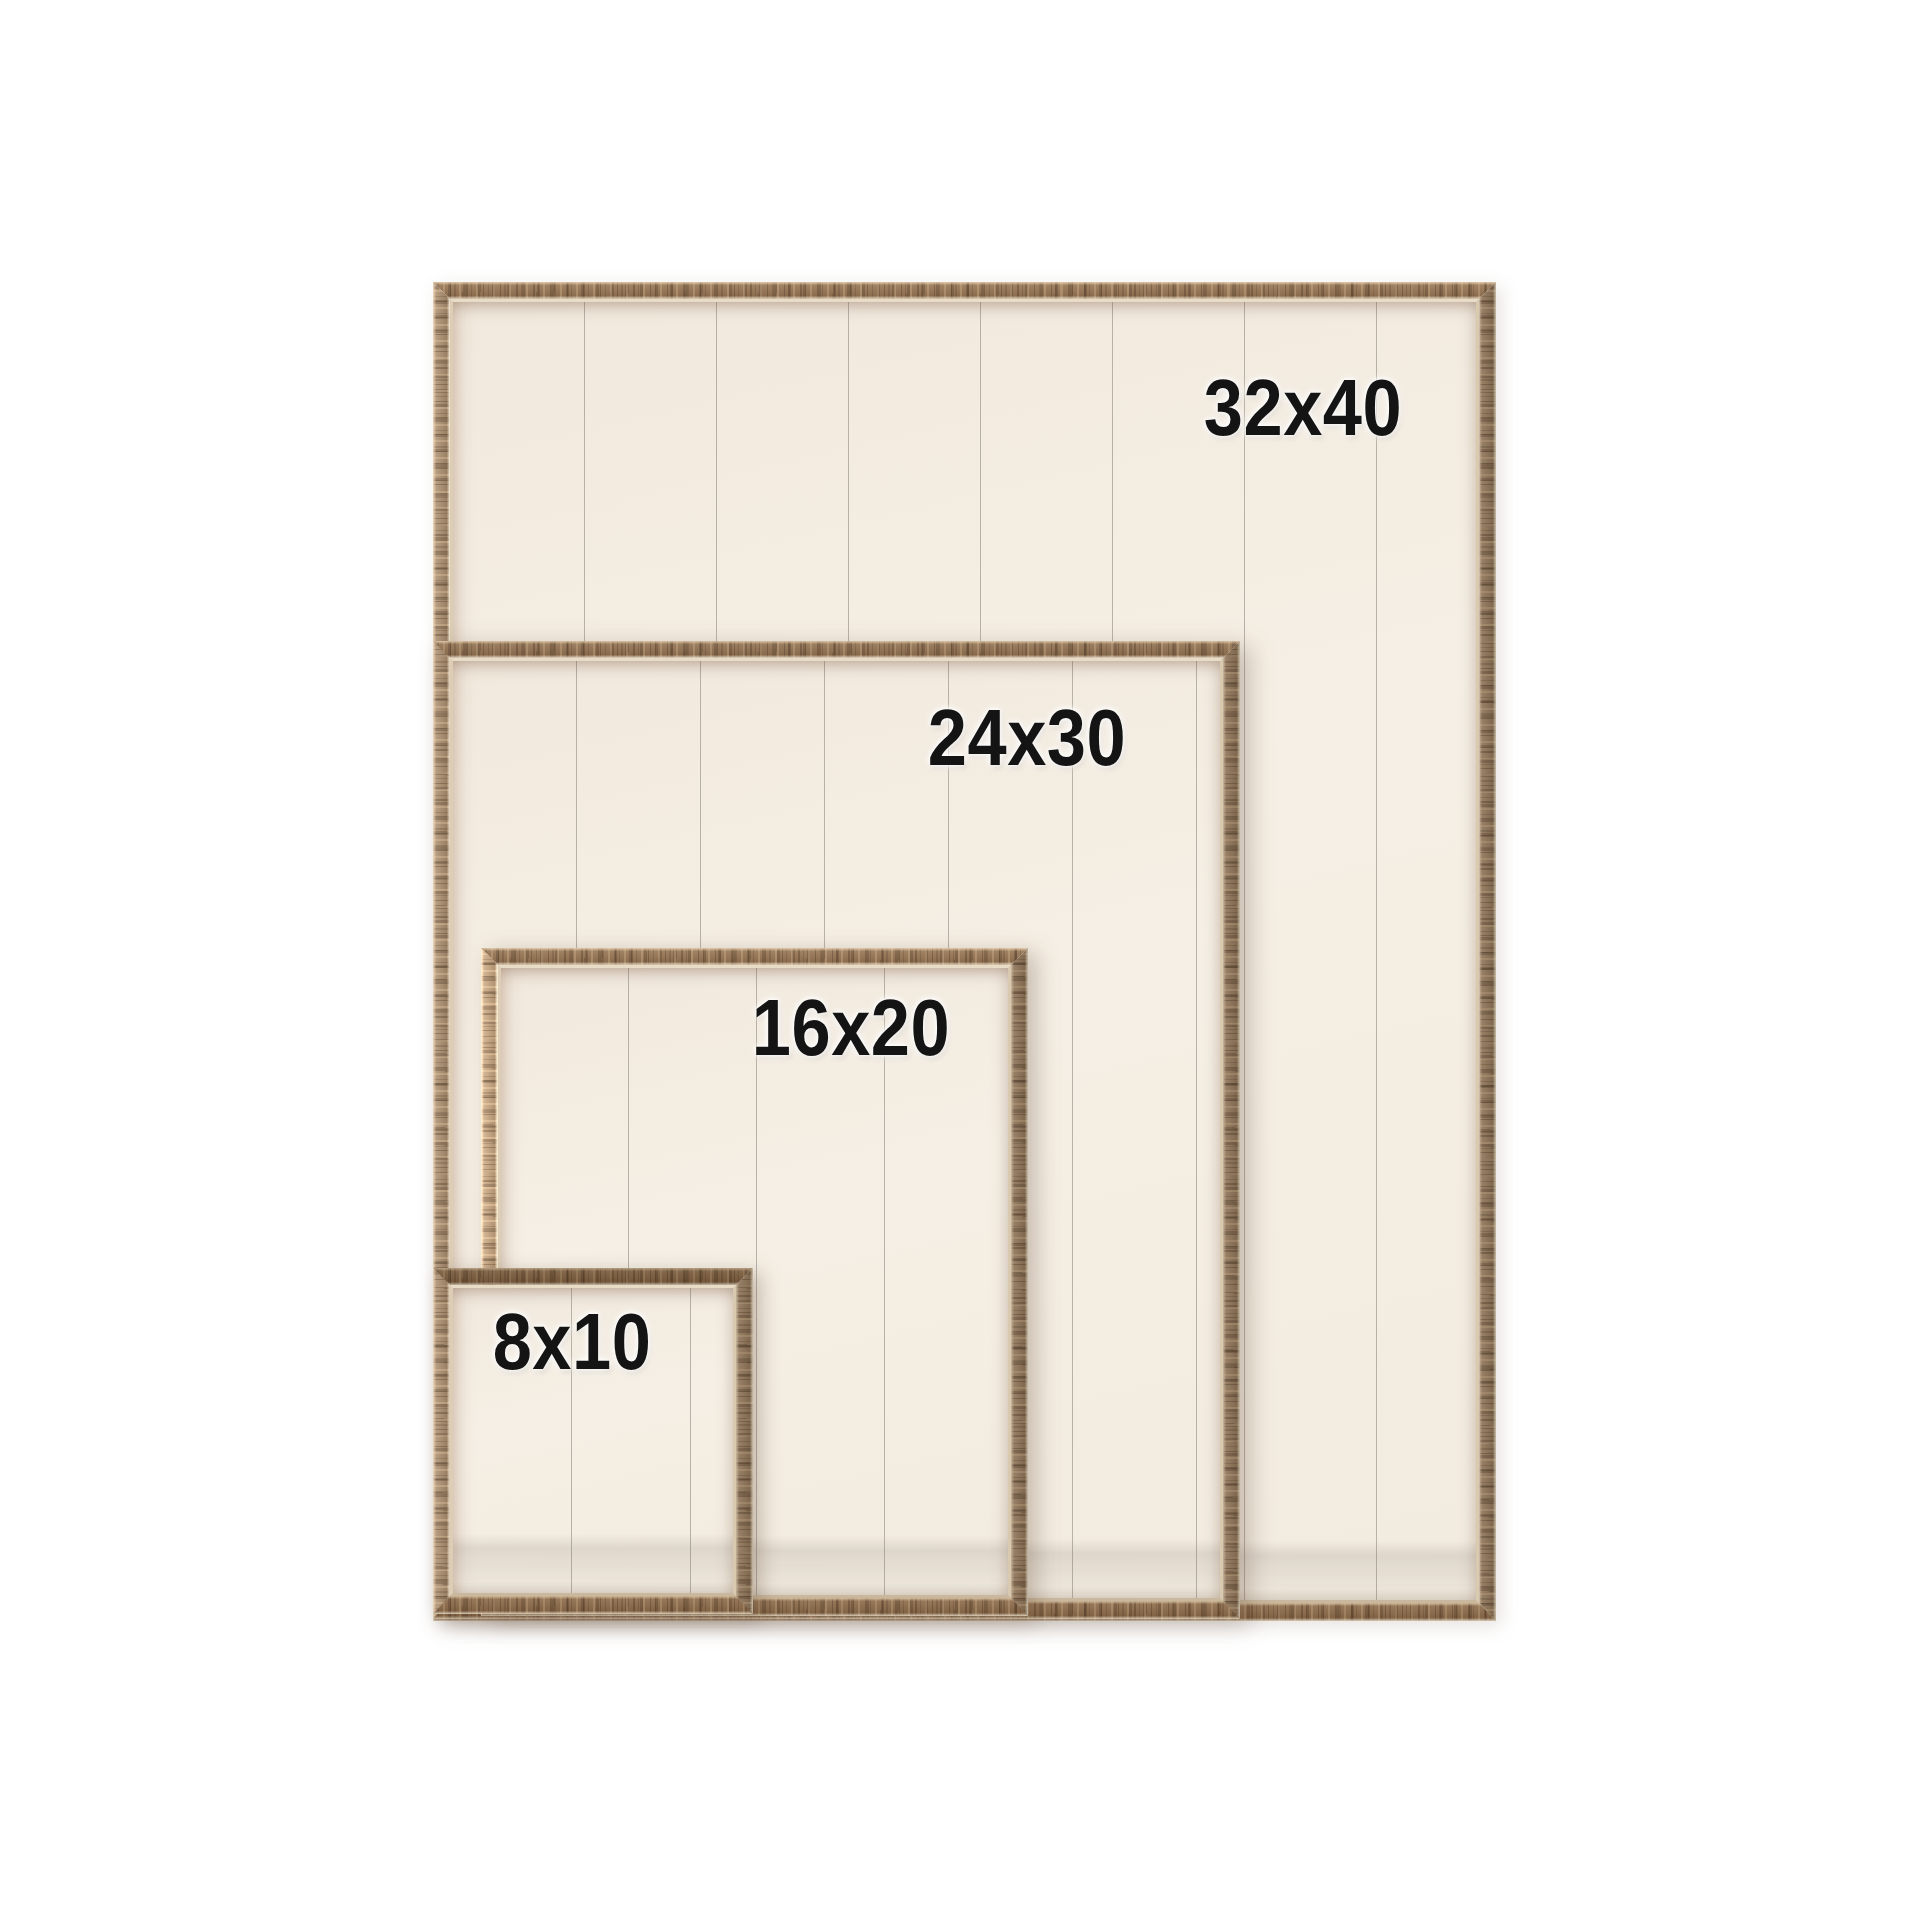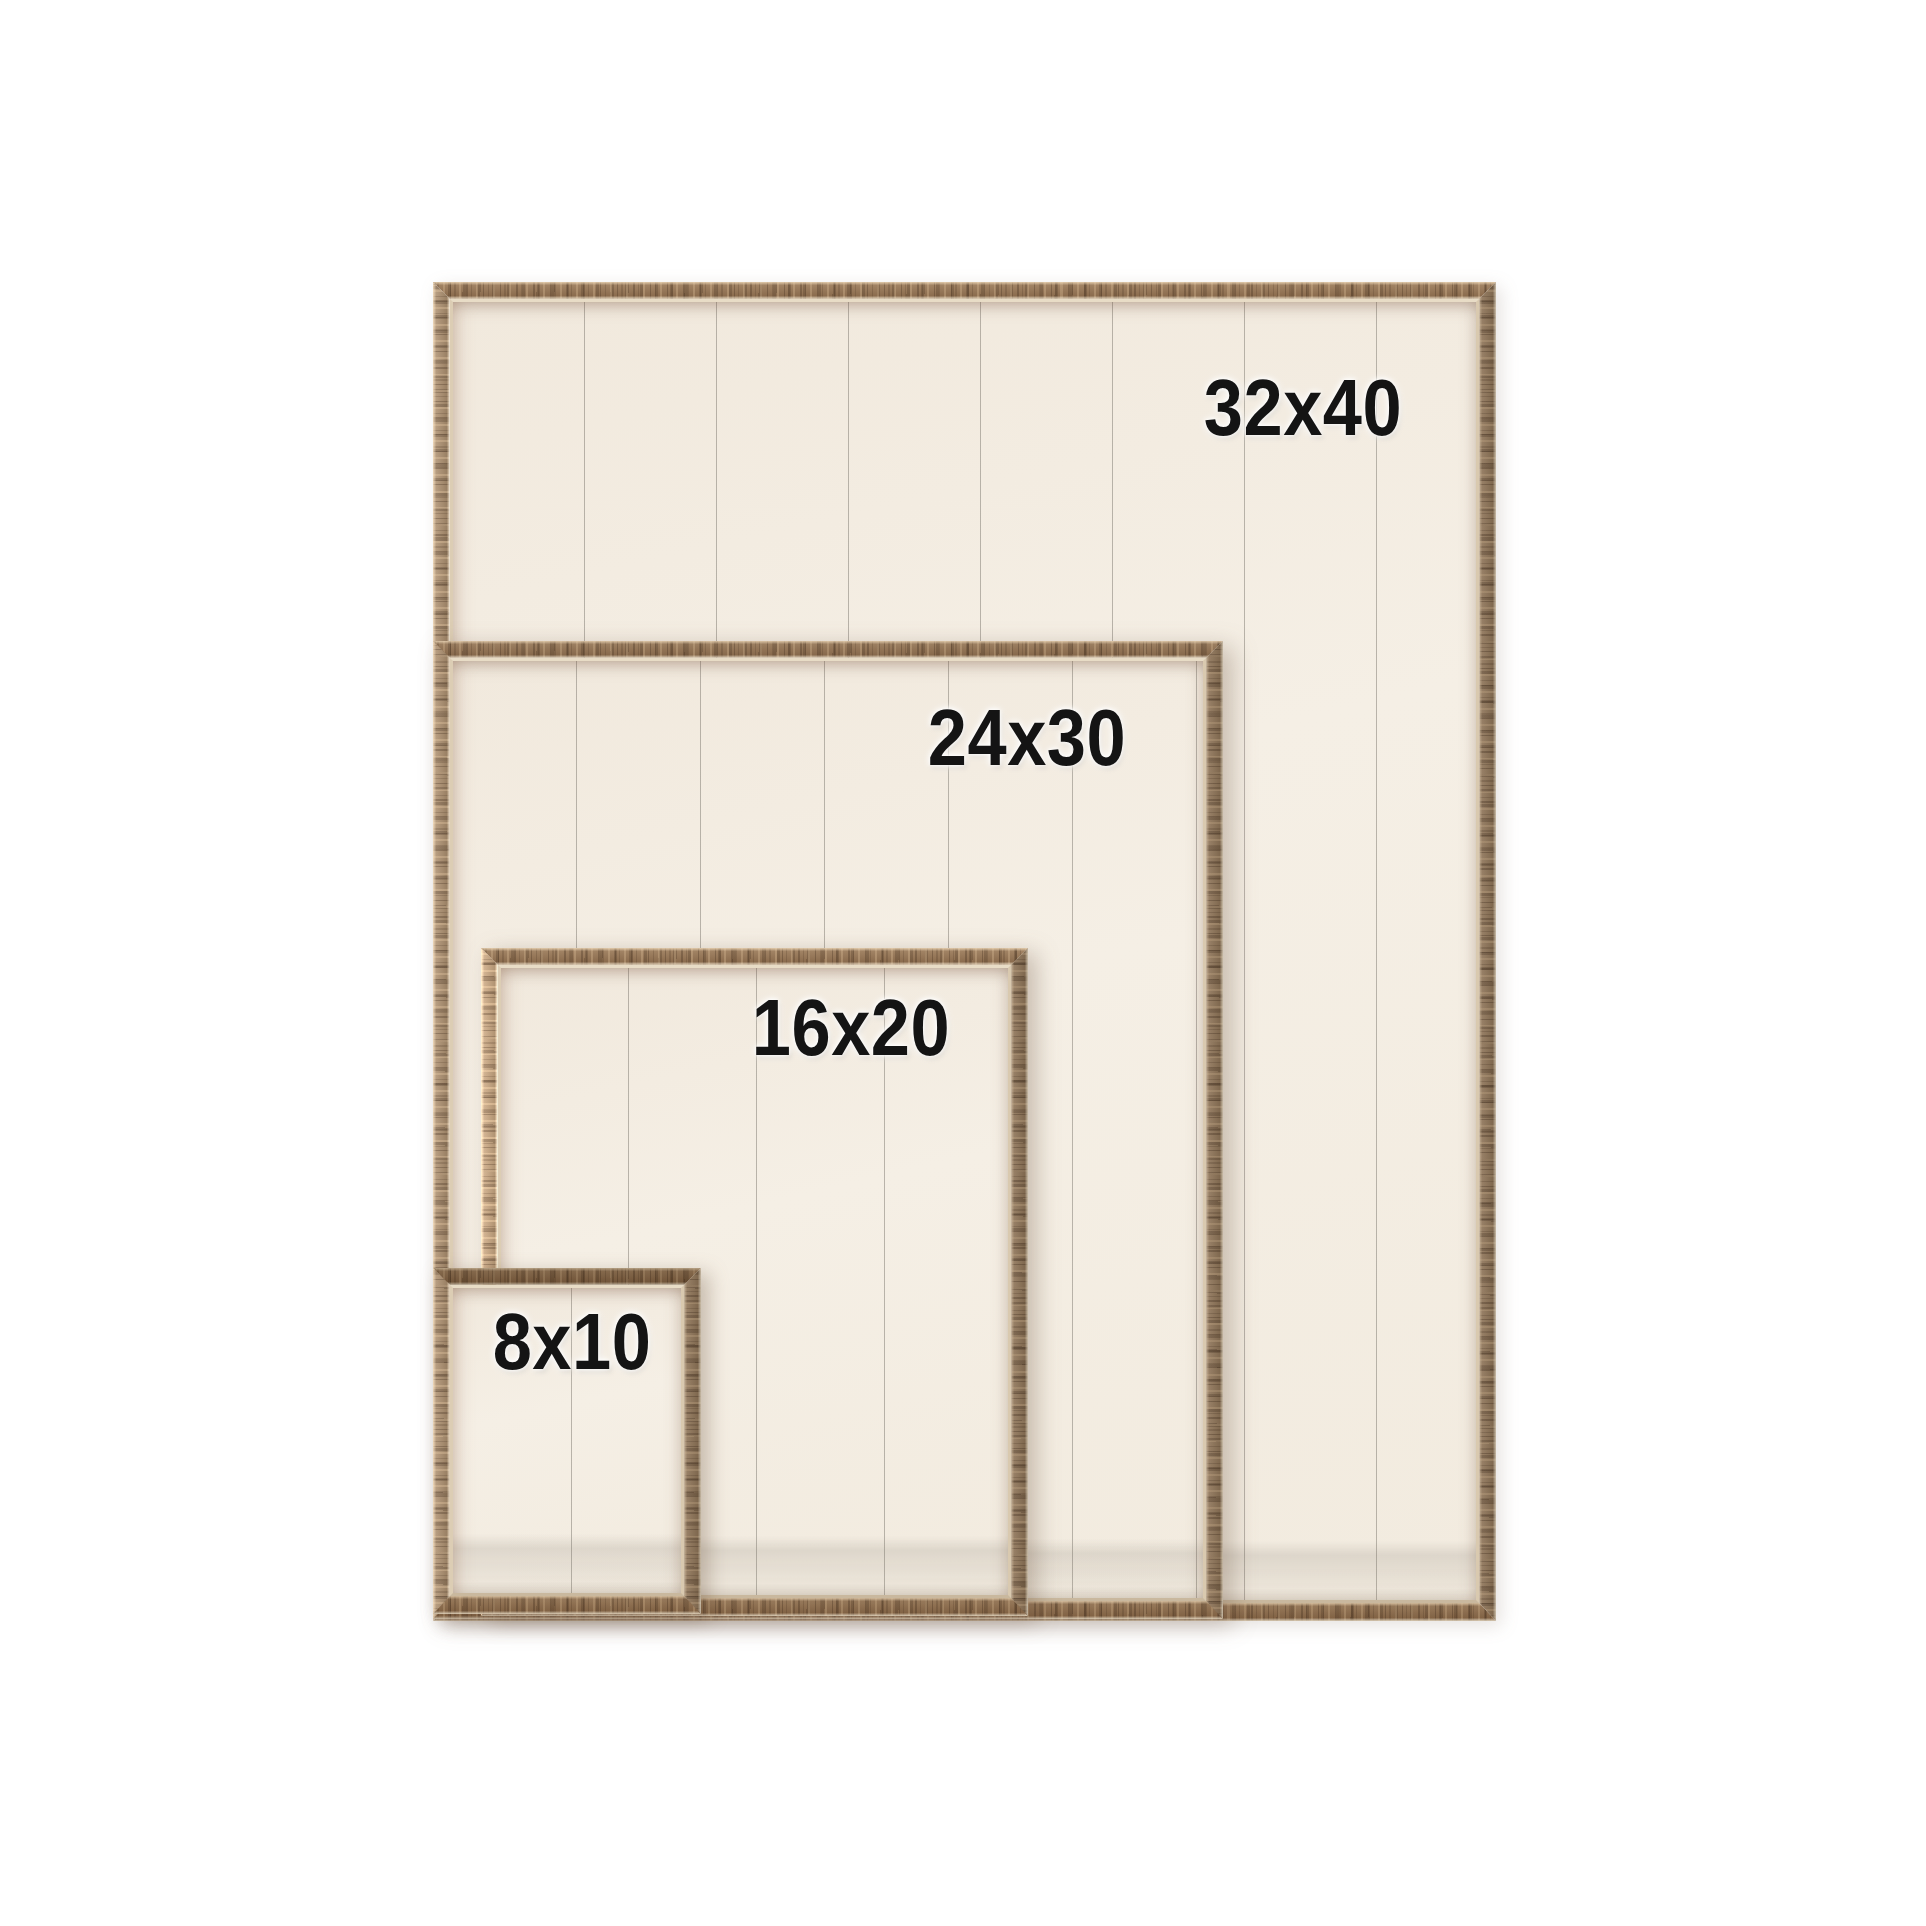--- a/index.html
+++ b/index.html
@@ -9,24 +9,24 @@
     font-family:"Liberation Sans", sans-serif;
     position:relative;
     overflow:hidden;
   }
 
   
   .frame{position:absolute;}
   .f32{left:433px;top:282px; width:1063px;height:1339px;--pw:132px;z-index:1;
        filter:drop-shadow(5.1px 5.1px 9px rgba(98,74,53,0.16));}
   .f24{left:433px;top:641px; width:790px;height:978px;--pw:124px;z-index:2;
-       filter:drop-shadow(10.3px 6.4px 11.6px rgba(98,74,53,0.30));}
+       filter:drop-shadow(10.3px 6.4px 11.6px rgba(98,74,53,0.30));padding-left:17px;}
   .f16{left:433px;top:948px;width:547px; height:668px;--pw:128px;z-index:3;
        filter:drop-shadow(9.6px 5.8px 11px rgba(98,74,53,0.30));margin-left:48px;}
-  .f8 {left:433px;top:1268px;width:268px; height:346px; --pw:119px;z-index:4;
+  .f8 {left:433px;top:1268px;width:320px; height:346px; --pw:119px;z-index:4;
        filter:drop-shadow(8.3px 5.1px 9.6px rgba(98,74,53,0.32));}
 
   
   .rail{position:absolute;}
   .rail.h{
     background:
       linear-gradient(180deg, rgba(238,216,184,0.85) 0px, rgba(238,216,184,0) 3.2px),
       linear-gradient(0deg,  rgba(246,234,212,0.9) 0px, rgba(246,234,212,0) 3.2px),
       repeating-linear-gradient(90deg,
         rgba(62,42,26,0.30) 0 1.3px, rgba(0,0,0,0) 1.3px 4.5px,

